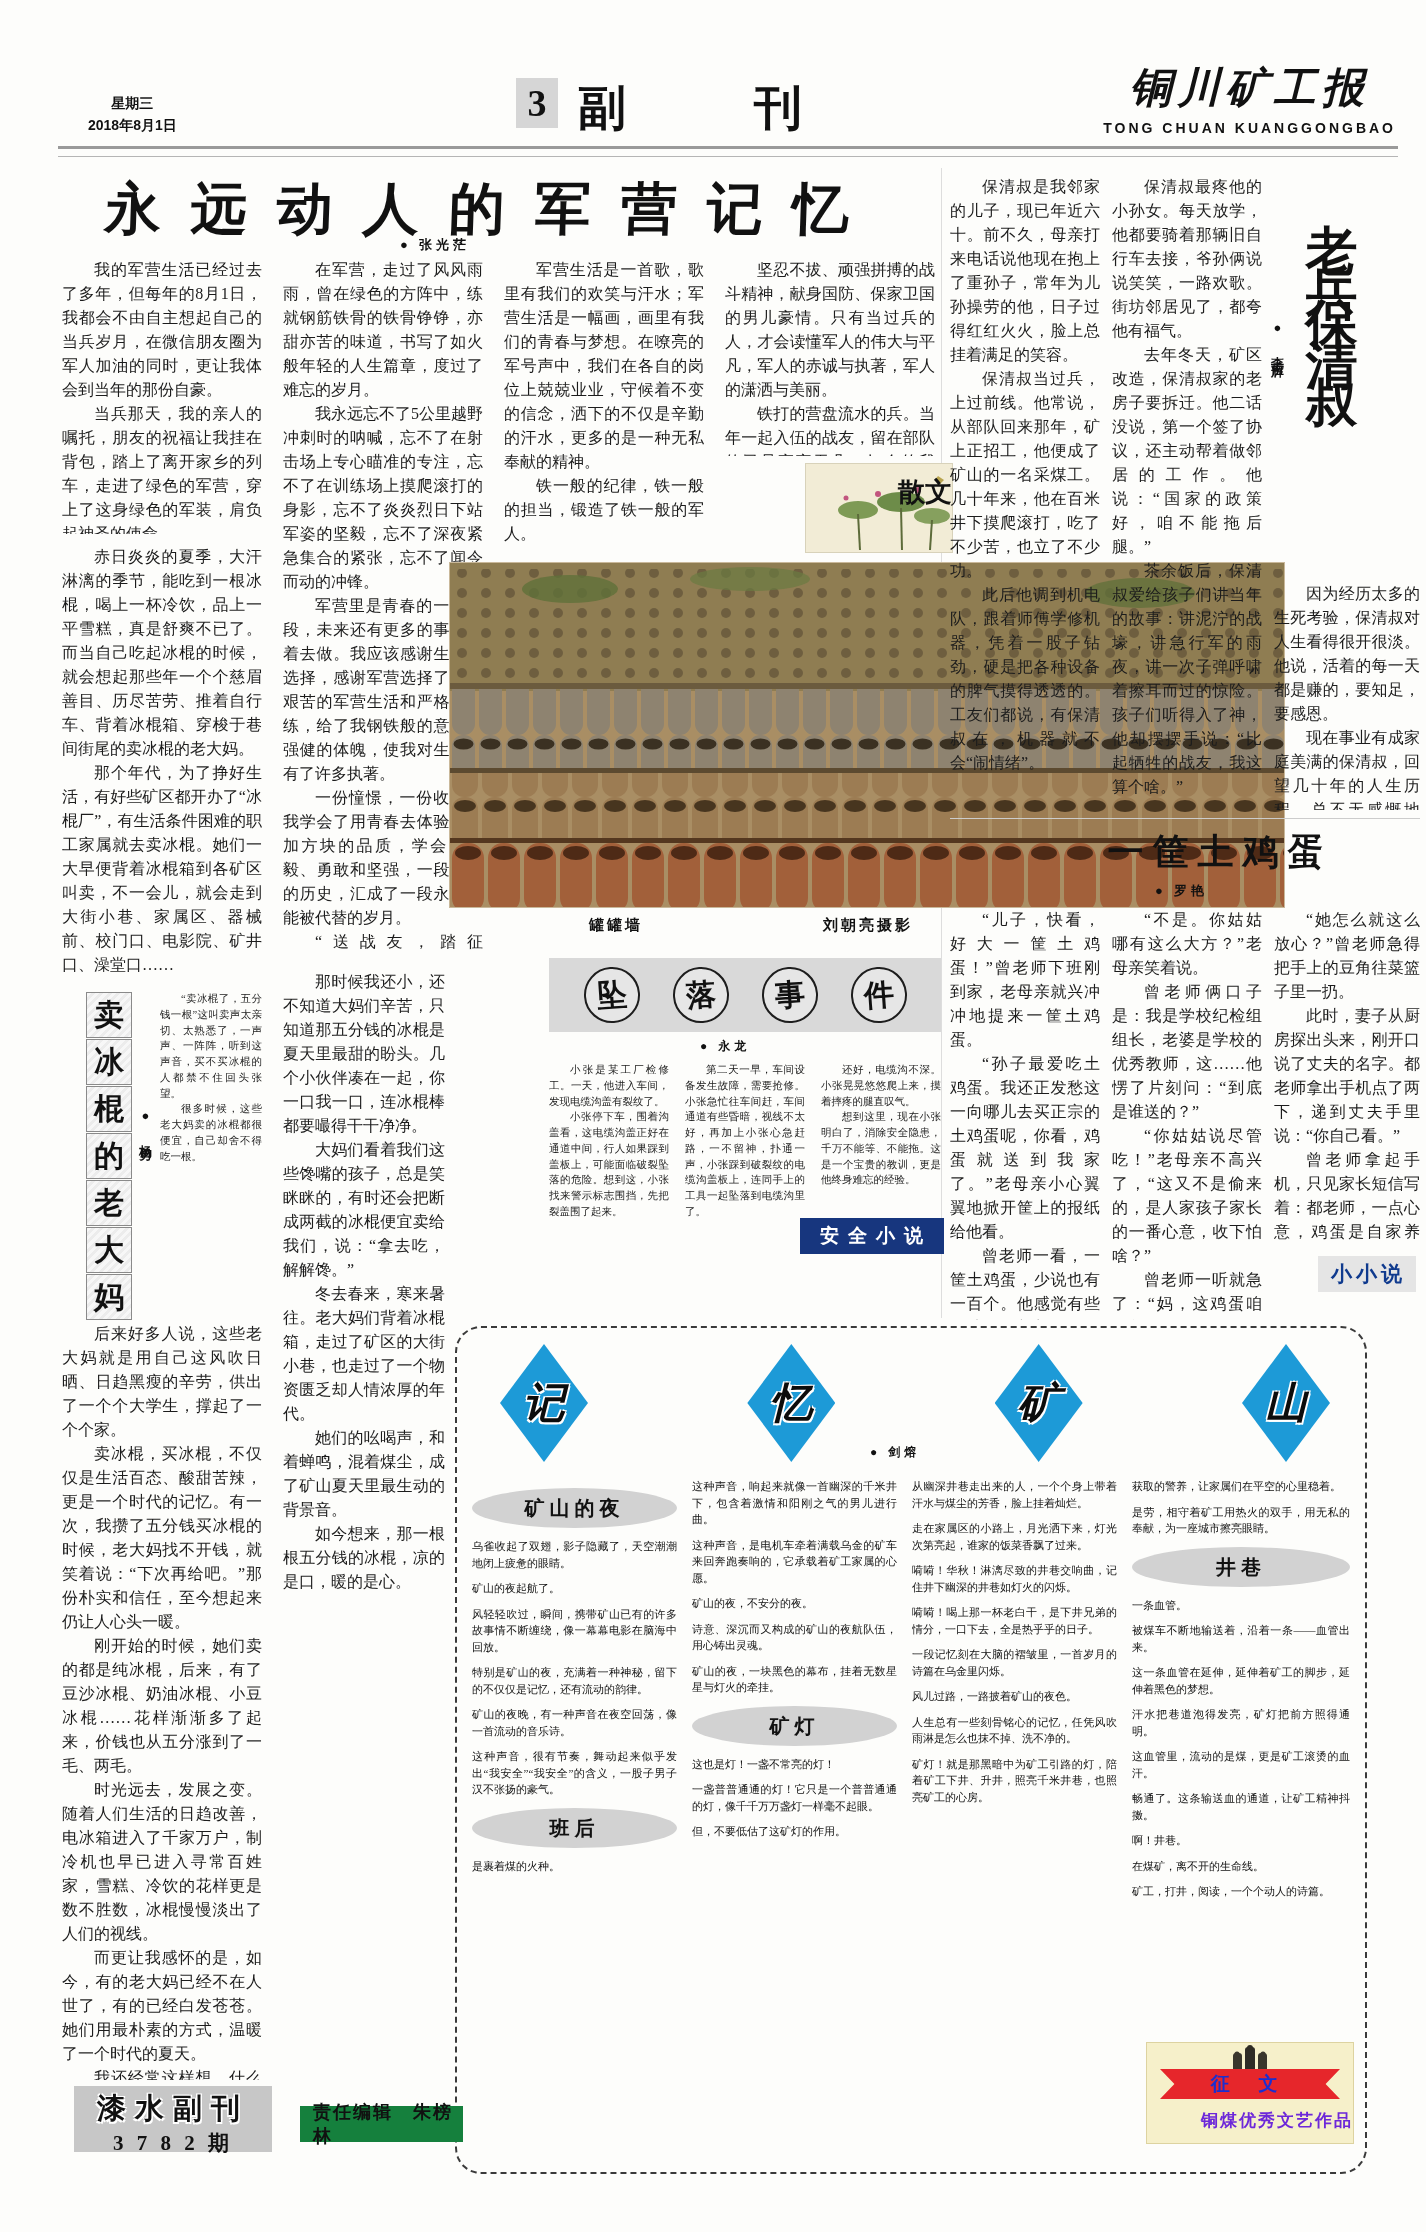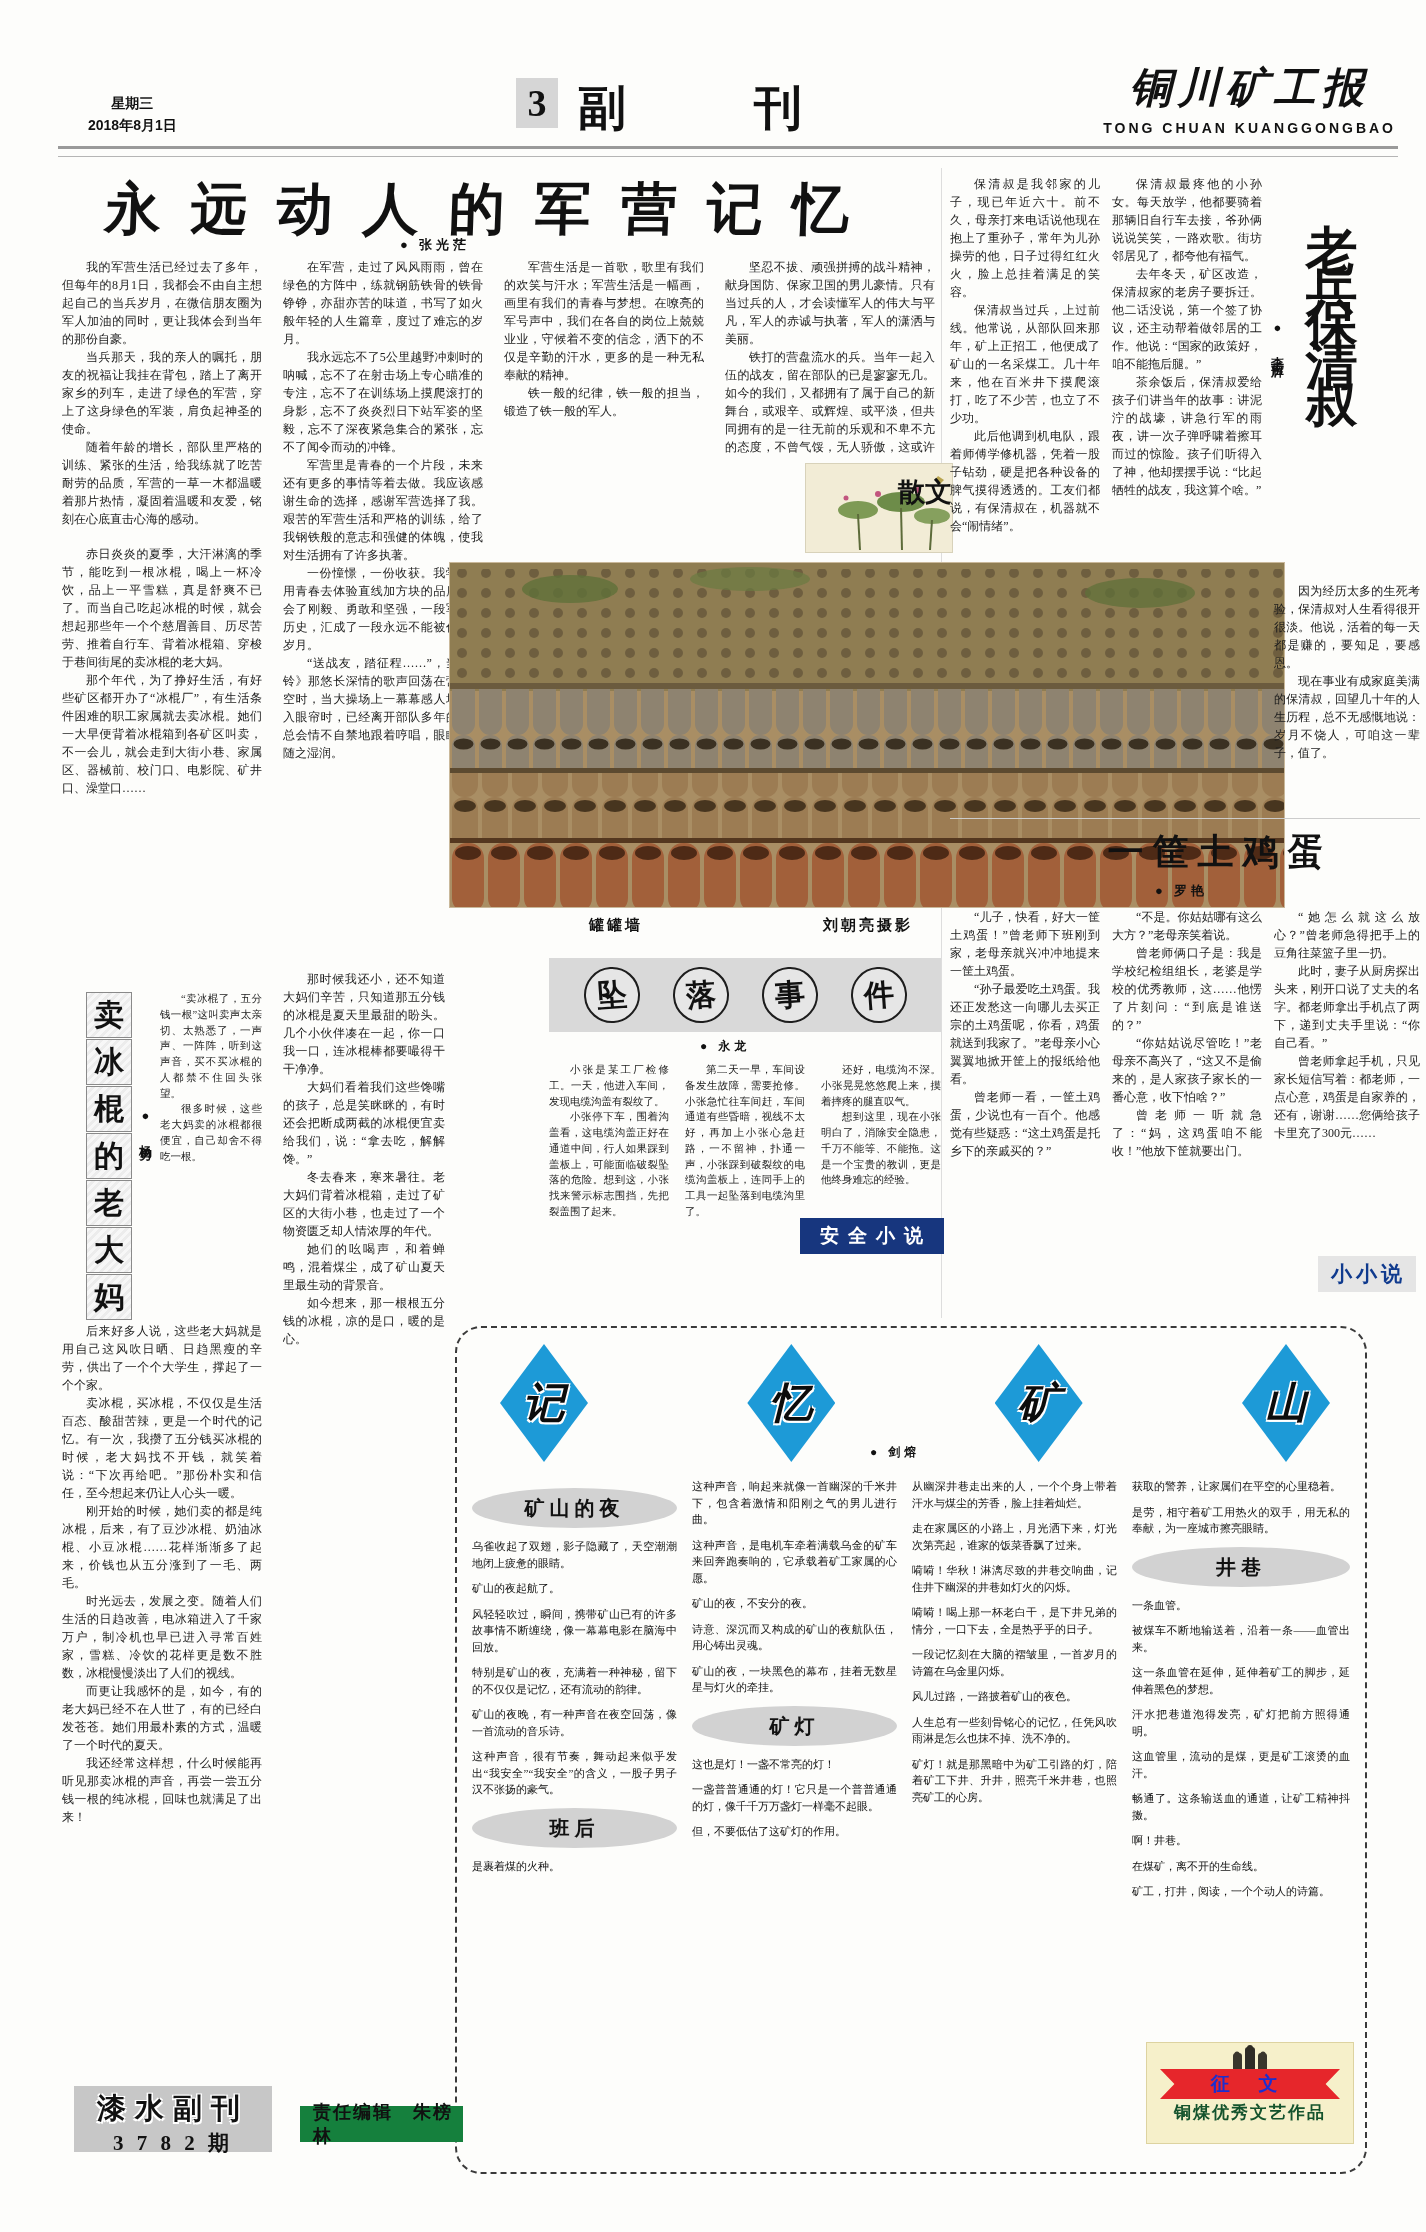--- a/index.html
+++ b/index.html
@@ -9,21 +9,21 @@
   
   .datebox{left:88px;top:92px;font-size:14px;line-height:1.6;text-align:center;font-family:"Liberation Sans",sans-serif;font-weight:bold;}
   .pagenum{left:516px;top:78px;width:42px;height:50px;background:#d6d6d6;display:flex;align-items:center;justify-content:center;
            font-size:38px;font-weight:bold;font-family:"Liberation Serif",serif;}
   .section-title{left:578px;top:76px;font-size:48px;font-weight:bold;letter-spacing:58px;white-space:nowrap;}
   .masthead{right:30px;top:60px;text-align:center;}
   .masthead .cn{font-size:42px;font-weight:bold;font-style:italic;letter-spacing:6px;white-space:nowrap;}
   .masthead .en{font-size:14px;font-weight:bold;letter-spacing:3px;font-family:"Liberation Sans",sans-serif;margin-top:4px;}
   .toprule{left:58px;right:28px;top:146px;height:7px;border-top:3px solid #9a9a9a;border-bottom:1px solid #b5b5b5;}
   
-  .col{position:absolute;overflow:hidden;text-align:justify;font-size:12px;line-height:1.5;color:#1c1c1c;}
+  .col{position:absolute;overflow:hidden;text-align:justify;font-size:16px;line-height:1.5;color:#1c1c1c;}
   .col p{margin:0;text-indent:2em;}
   .byline{position:absolute;font-size:13px;letter-spacing:4px;font-weight:bold;}
   
   .headline{left:105px;top:172px;width:830px;font-size:56px;font-weight:bold;letter-spacing:30px;white-space:nowrap;
             font-family:"Liberation Serif",serif;transform:skewX(-2deg);}
   
   .essay-badge{left:805px;top:463px;width:146px;height:88px;background:#f2ecd6;border:1px solid #d8d2ba;
                display:flex;align-items:flex-start;justify-content:flex-end;overflow:hidden;}
   .essay-badge .tag{font-size:27px;font-weight:bold;margin:10px 0 0 12px;z-index:2;}
   
@@ -53,21 +53,21 @@
            text-shadow:-1.5px -1.5px 0 #fff,1.5px -1.5px 0 #fff,-1.5px 1.5px 0 #fff,1.5px 1.5px 0 #fff;}
   .oval{background:#d2d2d2;border-radius:50%;min-width:120px;height:40px;display:flex;align-items:center;justify-content:center;
         font-weight:bold;font-size:20px;letter-spacing:5px;margin:10px auto;padding:0 14px;}
   .pcol{position:absolute;overflow:hidden;font-size:11px;line-height:1.5;text-align:justify;}
   .pcol .pl{margin:0 0 9px;text-indent:0;}
   
   .contest{left:1146px;top:2042px;width:206px;height:100px;background:#f6f0ca;border:1px solid #ddd3a0;text-align:center;overflow:hidden;}
   .ribbon{margin:26px auto 2px;width:180px;height:30px;background:#e6262b;
           clip-path:polygon(0 0,8% 50%,0 100%,100% 100%,92% 50%,100% 0);
           display:flex;align-items:center;justify-content:center;color:#1a2fd0;font-weight:bold;font-size:19px;letter-spacing:12px;}
-  .contest .lbl{color:#14532d;font-weight:bold;font-size:17px;letter-spacing:2px;margin-top:2px;}
+  .contest .lbl{color:#6d28d9;font-weight:bold;font-size:17px;letter-spacing:2px;margin-top:10px;text-align:right;}
   .statue{position:absolute;left:78px;top:2px;}
   
   .supp-box{left:74px;top:2086px;width:198px;height:66px;background:#c7c7c7;text-align:center;}
   .supp-box .l1{font-size:29px;font-weight:bold;letter-spacing:9px;margin-top:3px;
                 text-shadow:-1.5px -1.5px 0 #fff,1.5px -1.5px 0 #fff,-1.5px 1.5px 0 #fff,1.5px 1.5px 0 #fff;}
   .supp-box .l2{font-size:21px;font-weight:bold;letter-spacing:4px;}
   .editor-box{left:300px;top:2106px;width:150px;height:36px;background:#15803d;display:flex;align-items:center;justify-content:center;
               font-size:18px;letter-spacing:2px;font-weight:bold;padding-left:13px;}
   .vdiv{left:941px;top:168px;height:1150px;border-left:1px solid #ddd;}
   .hdiv{left:950px;top:818px;width:470px;border-top:1px solid #ccc;}

